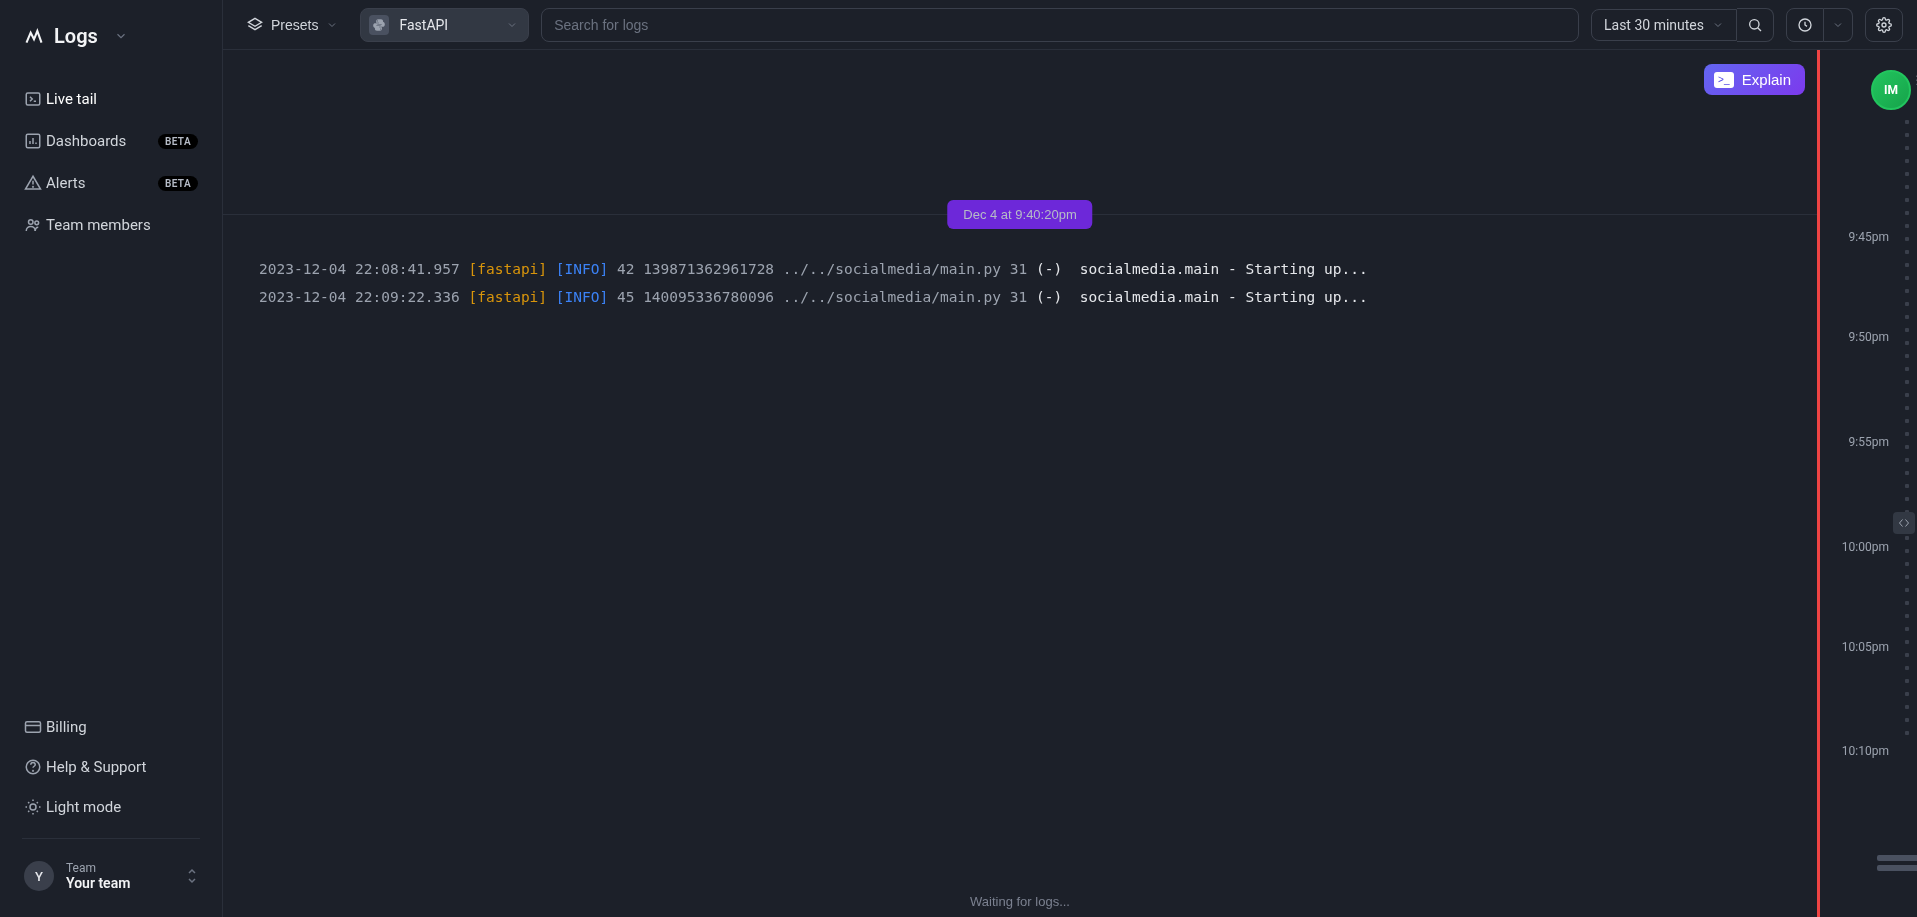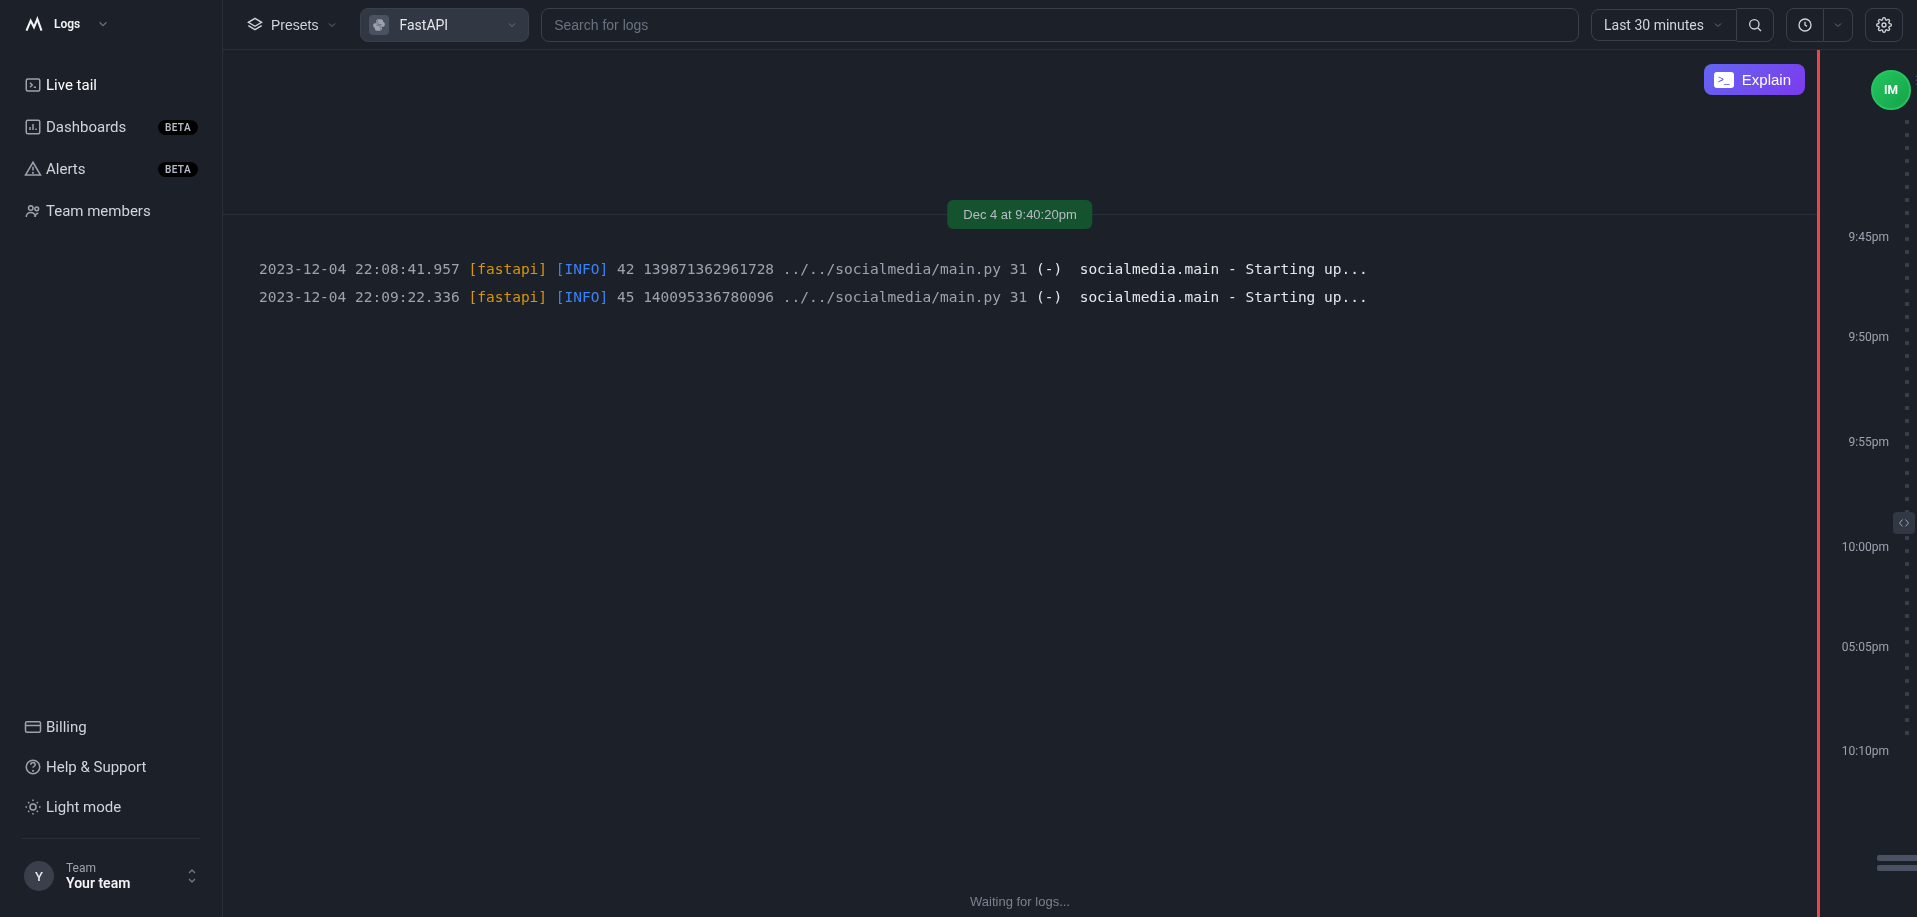--- a/index.html
+++ b/index.html
@@ -20,23 +20,24 @@
   background: #1c2029;
   display: flex;
   flex-direction: column;
   border-right: 1px solid #2a2f3a;
 }
 .sidebar-header {
   display: flex;
   align-items: center;
   gap: 10px;
   padding: 14px 20px 14px 24px;
-  font-size: 12px;
+  font-size: 20px;
   font-weight: 600;
   color: #f3f4f6;
+  margin-top: 10px;
 }
 .sidebar-header .chev { margin-left: 6px; color: #6b7280; }
 .nav { padding: 18px 10px 0 10px; display: flex; flex-direction: column; gap: 4px; }
 .nav-item {
   display: flex;
   align-items: center;
   gap: 4px;
   padding: 10px 14px;
   color: #d1d5db;
   border-radius: 8px;
@@ -168,21 +169,21 @@
   cursor: pointer;
 }
 .explain-btn .ei {
   width: 20px; height: 16px; background: #fff; color: #4f46e5; border-radius: 3px;
   display: inline-flex; align-items: center; justify-content: center; font-size: 10px;
 }
 .time-chip {
   position: absolute;
   left: 50%; transform: translateX(-50%);
   top: 150px;
-  background: #14532d;
+  background: #6d28d9;
   color: #b6bcc7;
   padding: 7px 16px;
   border-radius: 6px;
   font-size: 13px;
   font-family: -apple-system, sans-serif;
 }
 .hr-line {
   position: absolute;
   top: 164px; left: 0; right: 0;
   height: 1px;
@@ -485,21 +486,21 @@
           </div>
 
         <div class="waiting">Waiting for logs...</div>
       </div>
 
       <div class="time-ruler" id="ruler">
           <div class="ruler-label" style="top: 180px;">9:45pm</div>
           <div class="ruler-label" style="top: 280px;">9:50pm</div>
           <div class="ruler-label" style="top: 385px;">9:55pm</div>
           <div class="ruler-label" style="top: 490px;">10:00pm</div>
-          <div class="ruler-label" style="top: 590px;">05:05pm</div>
+          <div class="ruler-label" style="top: 590px;">10:05pm</div>
           <div class="ruler-label" style="top: 694px;">10:10pm</div>
         </div>
 
       <div class="dots-col" id="dots">
           <div class="dot"></div>
           <div class="dot"></div>
           <div class="dot"></div>
           <div class="dot"></div>
           <div class="dot"></div>
           <div class="dot"></div>

